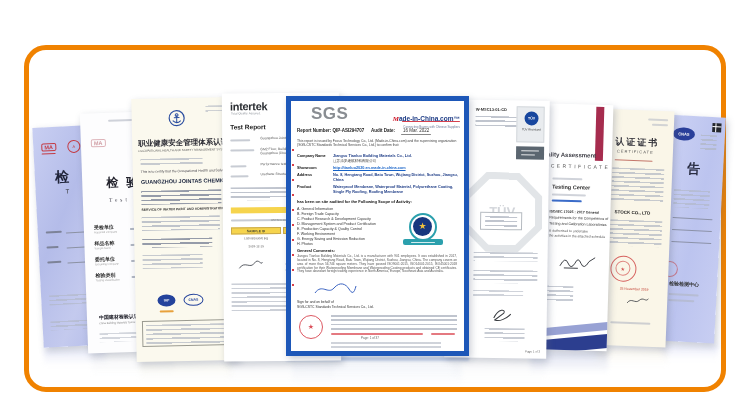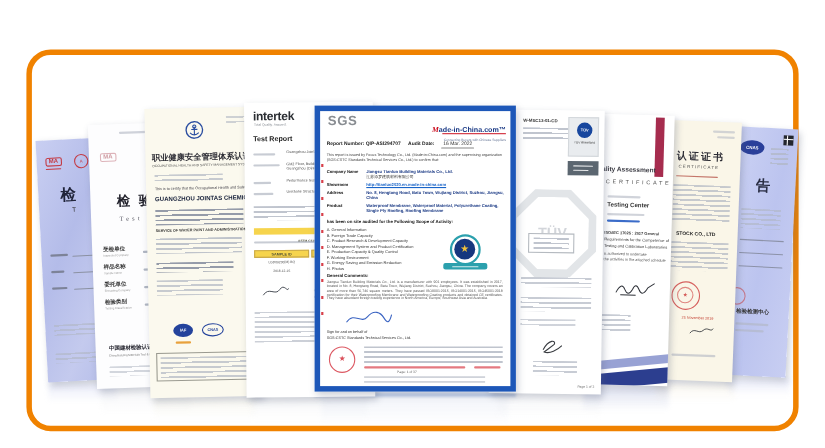--- a/index.html
+++ b/index.html
@@ -122,21 +122,21 @@
     <svg style="left:14px;top:166px" width="26" height="12" viewBox="0 0 26 12">
       <path d="M2 9 C7 1 13 10 17 4 S24 7 25 3" fill="none" stroke="#4a4f57" stroke-width="0.9"></path>
     </svg>
     <div class="b" style="left:62px;top:170px;width:34px;opacity:.7"></div>
     <div class="b" style="left:62px;top:176px;width:28px;opacity:.7"></div>
     <div class="tb" style="left:8px;top:190px;width:100px;height:28px;opacity:.65"></div>
     <div class="t" style="right:8px;bottom:6px;font-size:3.2px;color:#777">Page 1 of 2</div>
   </div>
 
   <div class="cert" style="left:286px;top:96px;width:183px;height:260px;z-index:9;border:5px solid #1d57b8;background:#fff">
-    <div class="t" style="left:7px;top:3px;font-size:12px;font-weight:bold;letter-spacing:.5px;color:#898d92">SGS</div>
+    <div class="t" style="left:20px;top:3px;font-size:17px;font-weight:bold;letter-spacing:.5px;color:#898d92">SGS</div>
     <div class="t" style="right:4px;top:6px;text-align:right">
       <span style="font:italic bold 7px 'Liberation Serif',serif;color:#cc1122">M</span><span style="font-weight:bold;font-size:6.5px;color:#1b3a85">ade-in-China.com™</span>
       <div style="font-size:3px;color:#6b7a99;margin-top:1px">Connecting Buyers with Chinese Suppliers</div>
     </div>
     <div class="b" style="right:4px;top:20px;width:58px;height:1px;background:#cc1122;opacity:.8"></div>
 
     <div class="t" style="left:6px;top:27px;font-size:4.5px;font-weight:bold;color:#222">Report Number: QIP-ASI294707</div>
     <div class="t" style="left:80px;top:27px;font-size:4.5px;font-weight:bold;color:#222">Audit Date:</div>
     <div class="t" style="left:112px;top:27px;font-size:4.5px;color:#333">16 Mar. 2022</div>
     <div class="b" style="left:110px;top:33px;width:30px;height:1px;background:#888"></div>

